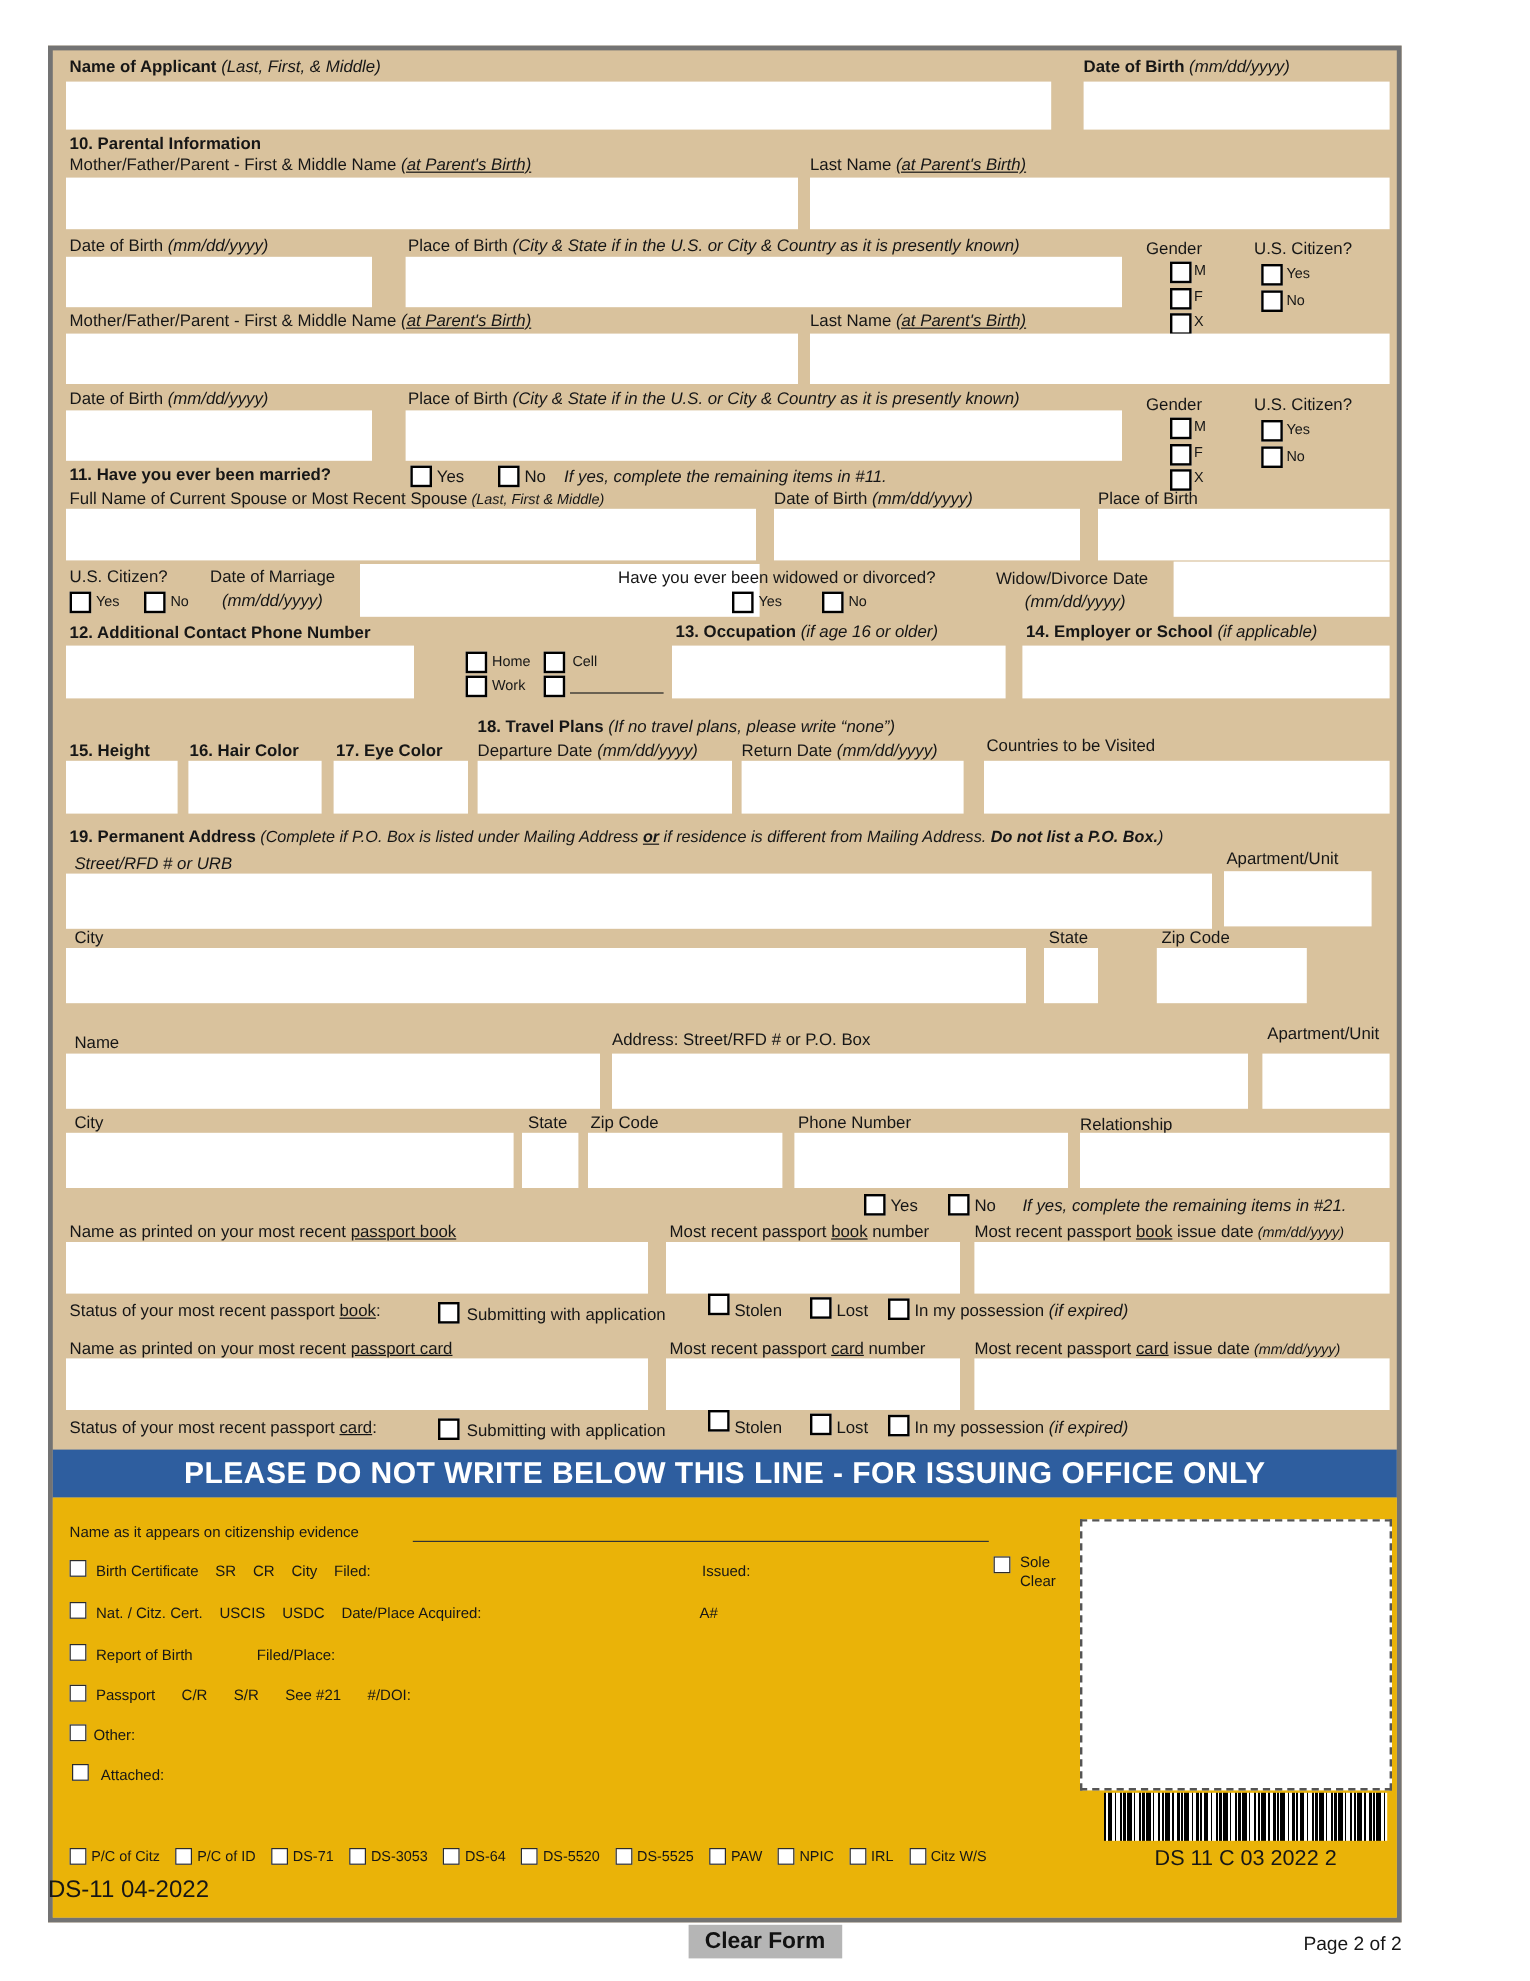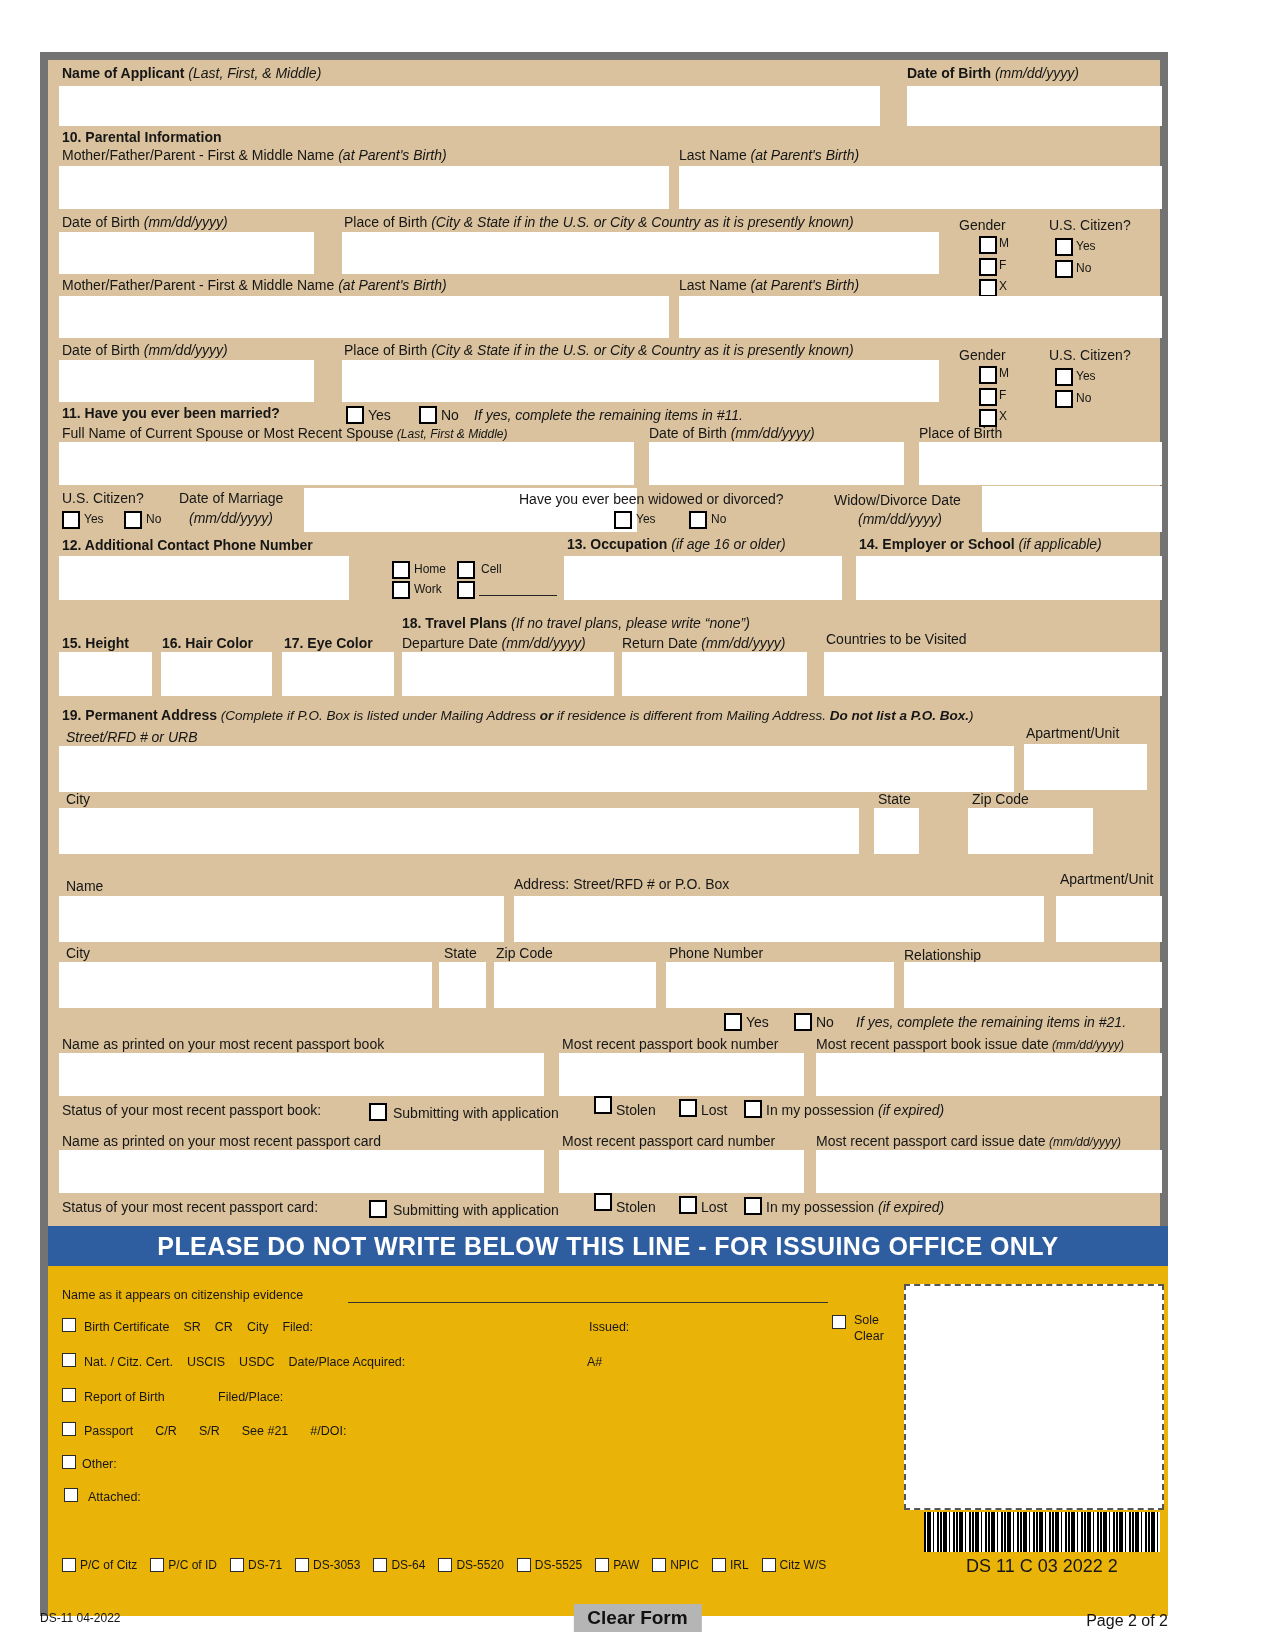--- a/index.html
+++ b/index.html
@@ -1,23 +1,23 @@
 <!DOCTYPE html>
 <html style="--tan: #d9c29d; --blue: #2e5e9f; --gray: #b5b5b5;"><head>
 <meta charset="utf-8">
 <style>
   html,body{margin:0;padding:0}
   body{width:1275px;height:1651px;position:relative;background:#fff;
        font-family:"Liberation Sans","DejaVu Sans",sans-serif;color:#161616;overflow:hidden}
-  .form{position:absolute;left:40px;top:52px;width:1128px;height:1564px;
-        border:8px solid #737373;background:var(--tan);box-sizing:border-box}
+  .form{position:absolute;left:40px;top:38px;width:1128px;height:1564px;
+        border:4px solid #737373;background:var(--tan);box-sizing:border-box}
   .al{position:absolute;white-space:nowrap;font-size:14px;line-height:1.12}
   .b{font-weight:bold}
   .i{font-style:italic}
-  .u{}
+  .u{text-decoration:underline}
   .sm{font-size:12px}
   .inp{position:absolute;background:#fff}
   .cb{position:absolute;width:14px;height:14px;background:#fff;border:2.5px solid #000;box-sizing:content-box}
   .banner{position:absolute;left:0;top:1166px;width:1120px;height:40px;background:var(--blue);
           color:#fff;font-weight:bold;font-size:25px;text-align:center;line-height:40px;letter-spacing:.4px}
   .office{position:absolute;left:0;top:1206px;width:1120px;height:350px;background:#eab308}
   .o{font-size:12.5px}
   .frow{position:absolute;display:flex;align-items:center}
   .cbs{width:12px;height:12px;border:1.5px solid #2b2b2b;background:#fff;flex:none;display:inline-block}
   .codeitem{display:flex;align-items:center;gap:4px;font-size:12px;white-space:nowrap}
@@ -304,15 +304,15 @@
           <span>IRL</span>
         </span>
       <span class="codeitem">
           <span class="cbs"></span>
           <span>Citz W/S</span>
         </span>
     </div>
   </div>
 </div>
 
-<div class="al" style="left:40px;top:1612px;font-size:12px">DS-11 04-2022</div>
+<div class="al" style="left:40px;top:1564px;font-size:20px">DS-11 04-2022</div>
 <button class="clearbtn">Clear Form</button>
 <div class="al" style="right:107px;top:1612px;font-size:16px">Page 2 of 2</div>
 
 </body></html>

